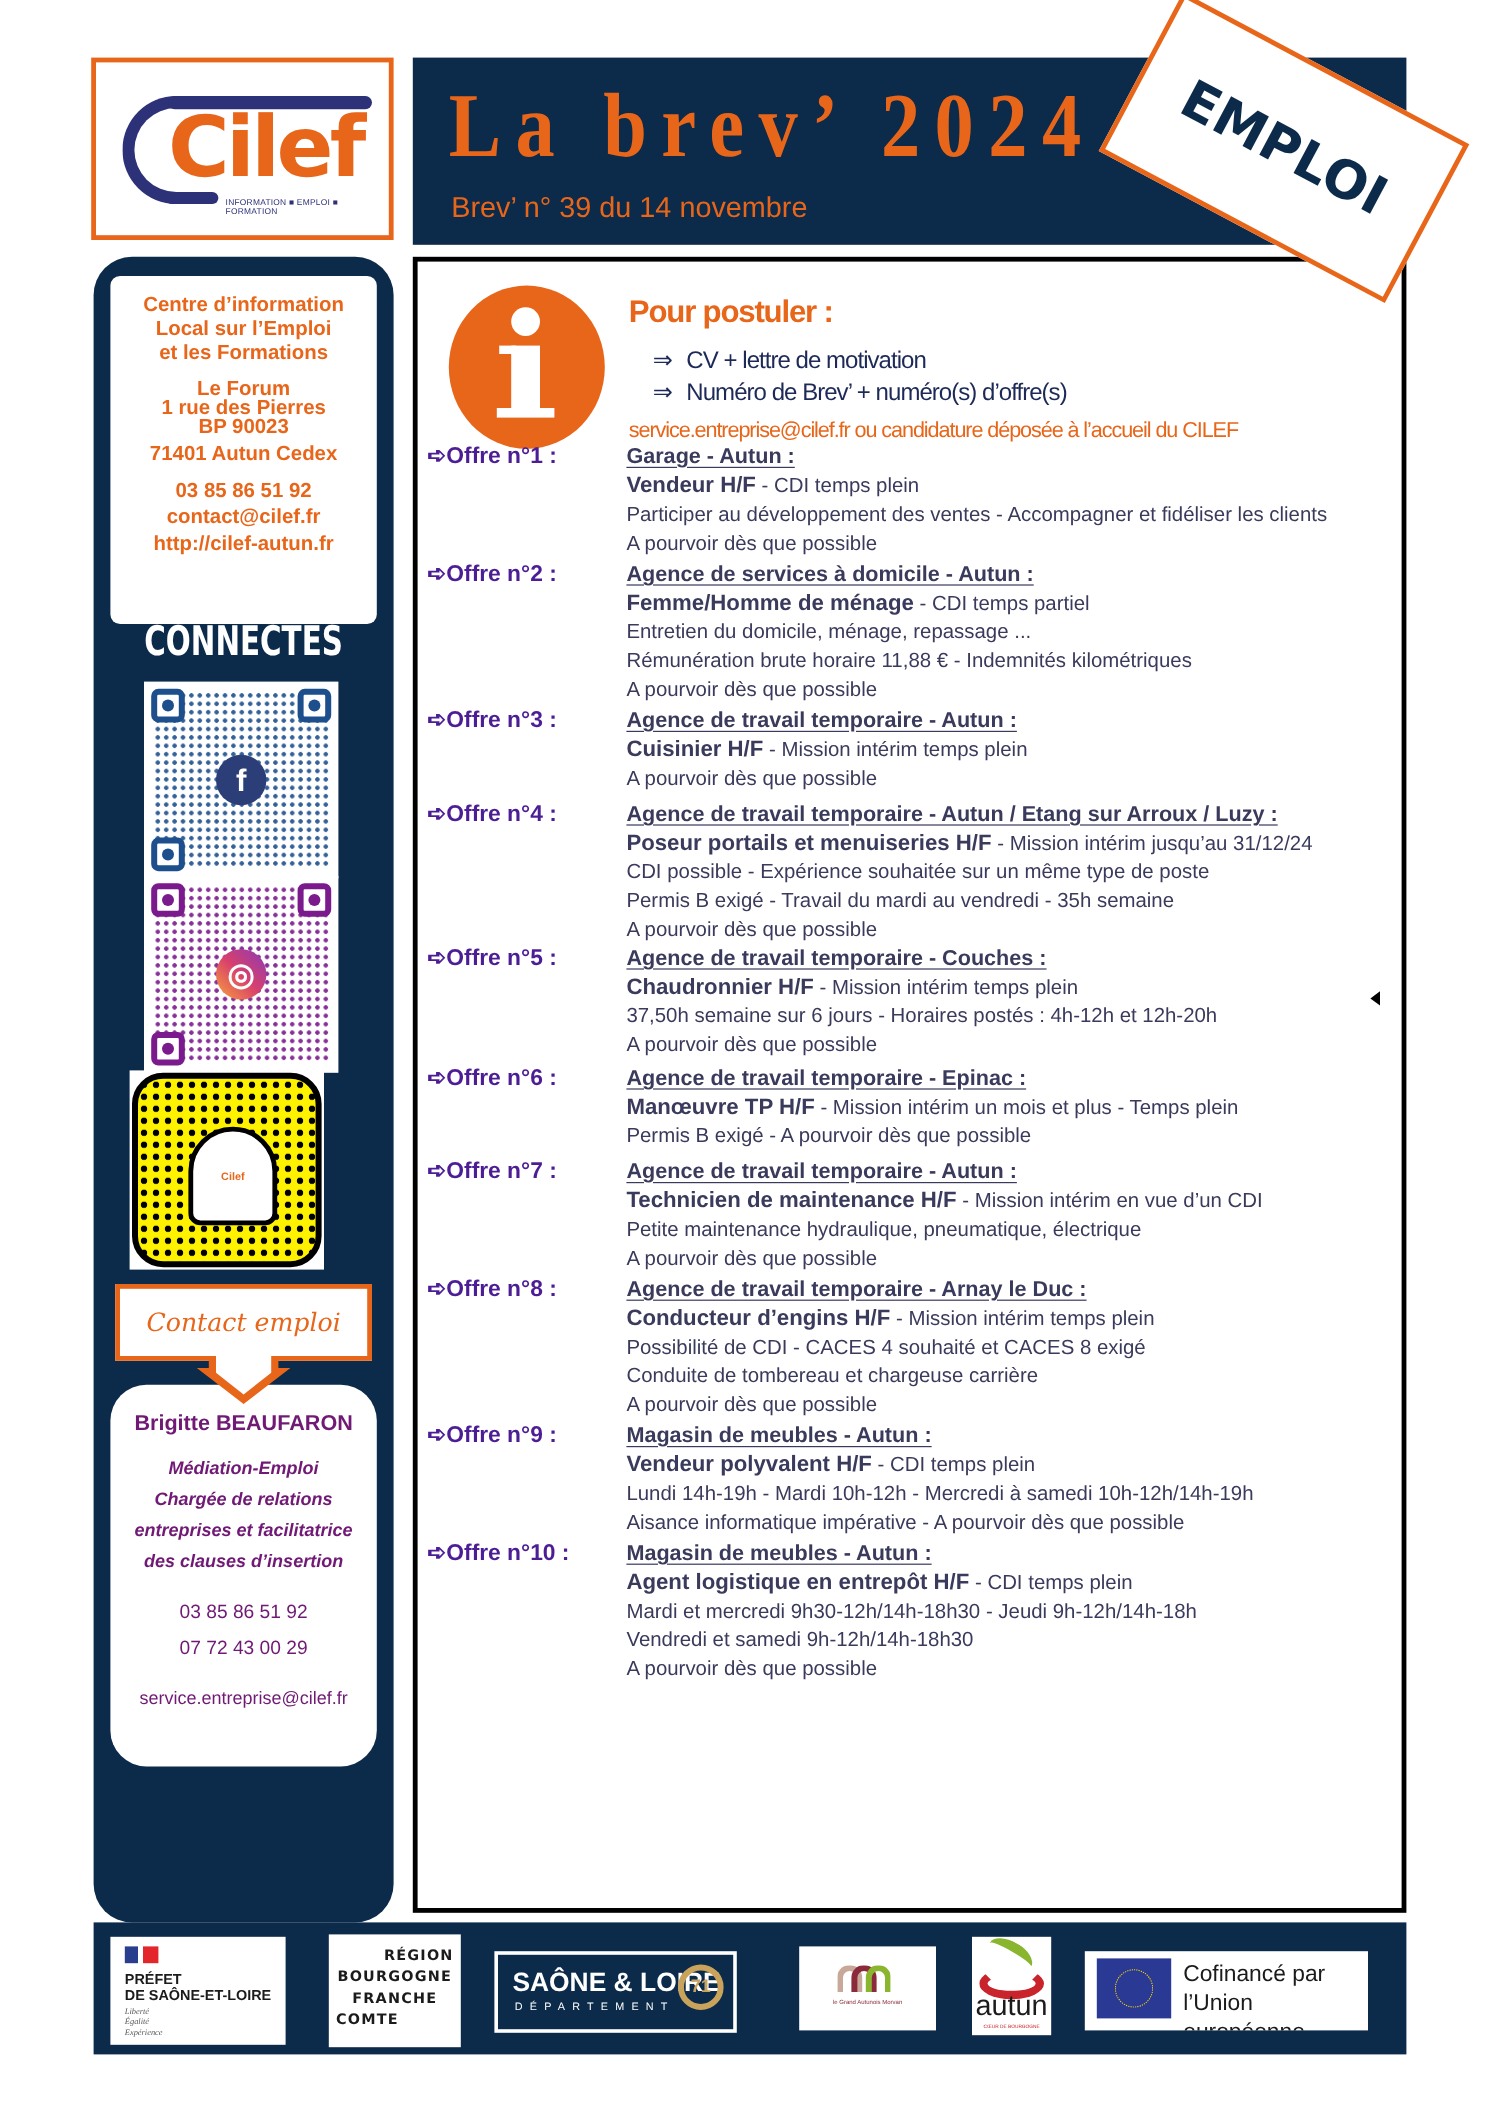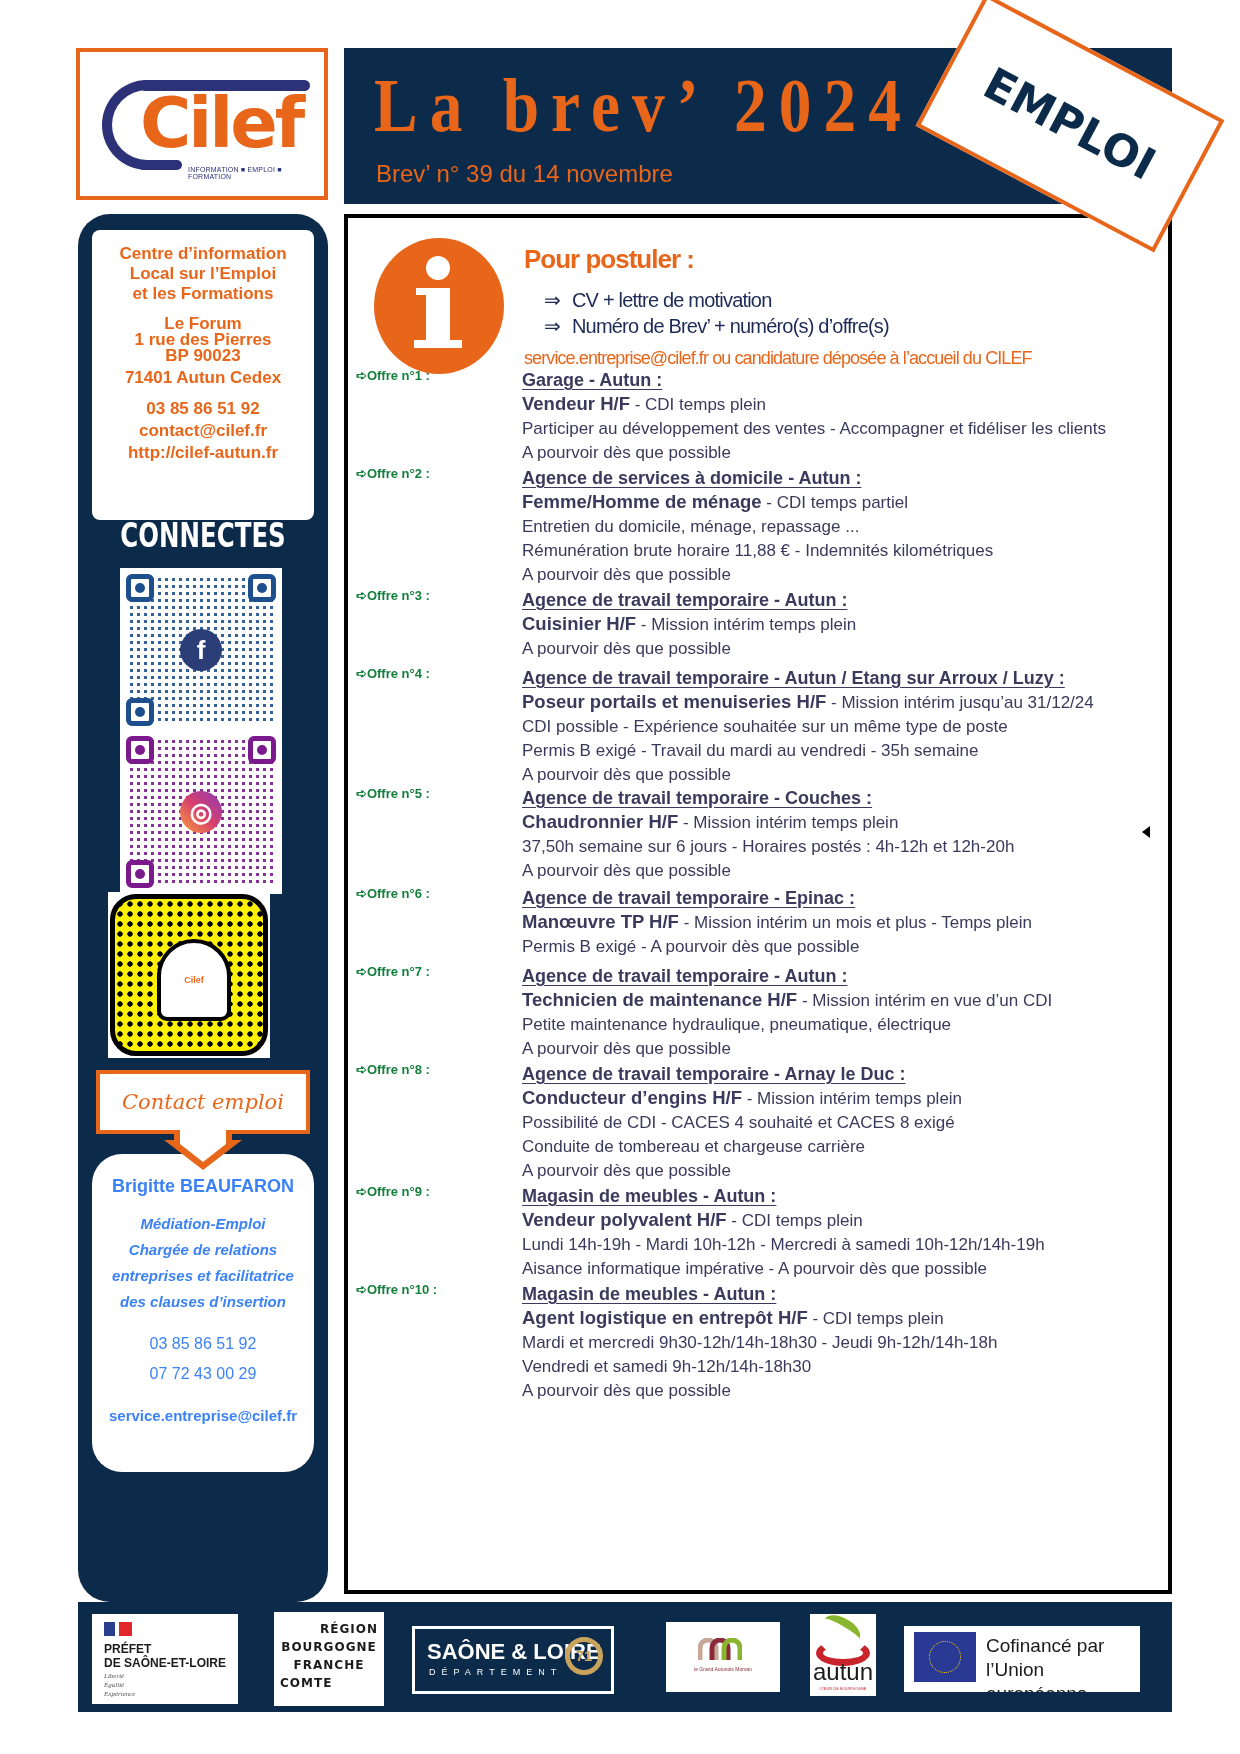--- a/index.html
+++ b/index.html
@@ -35,40 +35,40 @@
   .qr-badge { position: absolute; left: 60px; top: 61px; width: 42px; height: 42px; border-radius: 50%; display: flex; align-items: center; justify-content: center; color: #fff; font-weight: bold; font-size: 26px; }
   .snap { position: absolute; left: 44px; top: 988px; width: 162px; height: 166px; background: #fff; }
   .snap-inner { position: absolute; left: 2px; top: 2px; width: 158px; height: 162px; background: #fff200; border: 5px solid #000; border-radius: 26px;
     background-image: radial-gradient(#000 2.4px, transparent 3px); background-size: 10px 10px; }
   .ghost { position: absolute; left: 42px; top: 40px; width: 74px; height: 82px; background: #fff; border: 4px solid #000; border-radius: 37px 37px 10px 10px; display: flex; align-items: center; justify-content: center; }
   .ghost span { font-size: 9px; font-weight: bold; color: #e8661a; }
 
   .contact-box { position: absolute; left: 18px; top: 1178px; width: 214px; height: 64px; background: #fff; border: 4px solid #e8661a; display: flex; align-items: center; justify-content: center; z-index: 2; }
   .contact-box span { font-family: "DejaVu Serif", serif; font-style: italic; font-size: 21px; color: #e8661a; }
   .contact-arrow { position: absolute; left: 86px; top: 1238px; width: 78px; height: 40px; z-index: 2; }
-  .contact-card { position: absolute; left: 14px; top: 1262px; width: 222px; height: 318px; background: #fff; border-radius: 30px; text-align: center; color: #3b82f6; padding-top: 22px; }
+  .contact-card { position: absolute; left: 14px; top: 1262px; width: 222px; height: 318px; background: #fff; border-radius: 30px; text-align: center; color: #701a75; padding-top: 22px; }
   .contact-card .name { font-weight: bold; font-size: 18px; margin-bottom: 14px; }
   .contact-card .role { font-style: italic; font-weight: bold; font-size: 15px; line-height: 26px; margin-bottom: 14px; }
   .contact-card .phone { font-size: 16px; line-height: 30px; }
-  .contact-card .mail { font-weight: bold; font-size: 15px; margin-top: 18px; }
+  .contact-card .mail { font-weight: normal; font-size: 15px; margin-top: 18px; }
 
   
   .main { position: absolute; left: 344px; top: 214px; width: 828px; height: 1380px; border: 4px solid #000; background: #fff; }
   .info-icon { position: absolute; left: 26px; top: 20px; width: 130px; height: 136px; border-radius: 50%; background: #e8661a; }
   .info-icon .dot { position: absolute; left: 52px; top: 18px; width: 24px; height: 24px; border-radius: 50%; background: #fff; }
   .info-icon .stem { position: absolute; left: 52px; top: 50px; width: 24px; height: 58px; background: #fff; }
   .info-icon .base { position: absolute; left: 40px; top: 102px; width: 48px; height: 8px; background: #fff; }
   .info-icon .cap { position: absolute; left: 42px; top: 50px; width: 14px; height: 7px; background: #fff; }
   .apply-title { position: absolute; left: 176px; top: 26px; font-size: 26px; font-weight: bold; color: #e8661a; letter-spacing: -1px; }
   .apply-item { position: absolute; left: 196px; font-size: 20px; color: #1d2a58; letter-spacing: -0.8px; }
   .apply-item .arr { margin-right: 12px; }
   .apply-mail { position: absolute; left: 176px; top: 130px; font-size: 18px; font-weight: normal; color: #e8661a; letter-spacing: -0.9px; }
 
   .offer { position: absolute; left: 8px; width: 810px; }
-  .offer-label { position: absolute; left: 0; top: 0; font-weight: bold; font-size: 13px; color: #15803d; white-space: nowrap; }
+  .offer-label { position: absolute; left: 0; top: 0; font-weight: bold; font-size: 19px; color: #4c1d95; white-space: nowrap; }
   .offer-body { position: absolute; left: 134px; top: 0; font-size: 17px; line-height: 24px; color: #3a3a5c; }
   .offer-employer { font-weight: bold; font-size: 18px; text-decoration: underline; text-underline-offset: 3px; }
   .offer-job { font-weight: bold; font-size: 18.5px; }
   .offer-line { white-space: nowrap; margin-left: 32px; }
 
   .edge-mark { position: absolute; left: 1142px; top: 826px; width: 0; height: 0; border-top: 6px solid transparent; border-bottom: 6px solid transparent; border-right: 8px solid #000; }
 
   
   .footer { position: absolute; left: 78px; top: 1602px; width: 1094px; height: 110px; background: #0c2a4a; }
   .flogo { position: absolute; background: #fff; overflow: hidden; }

